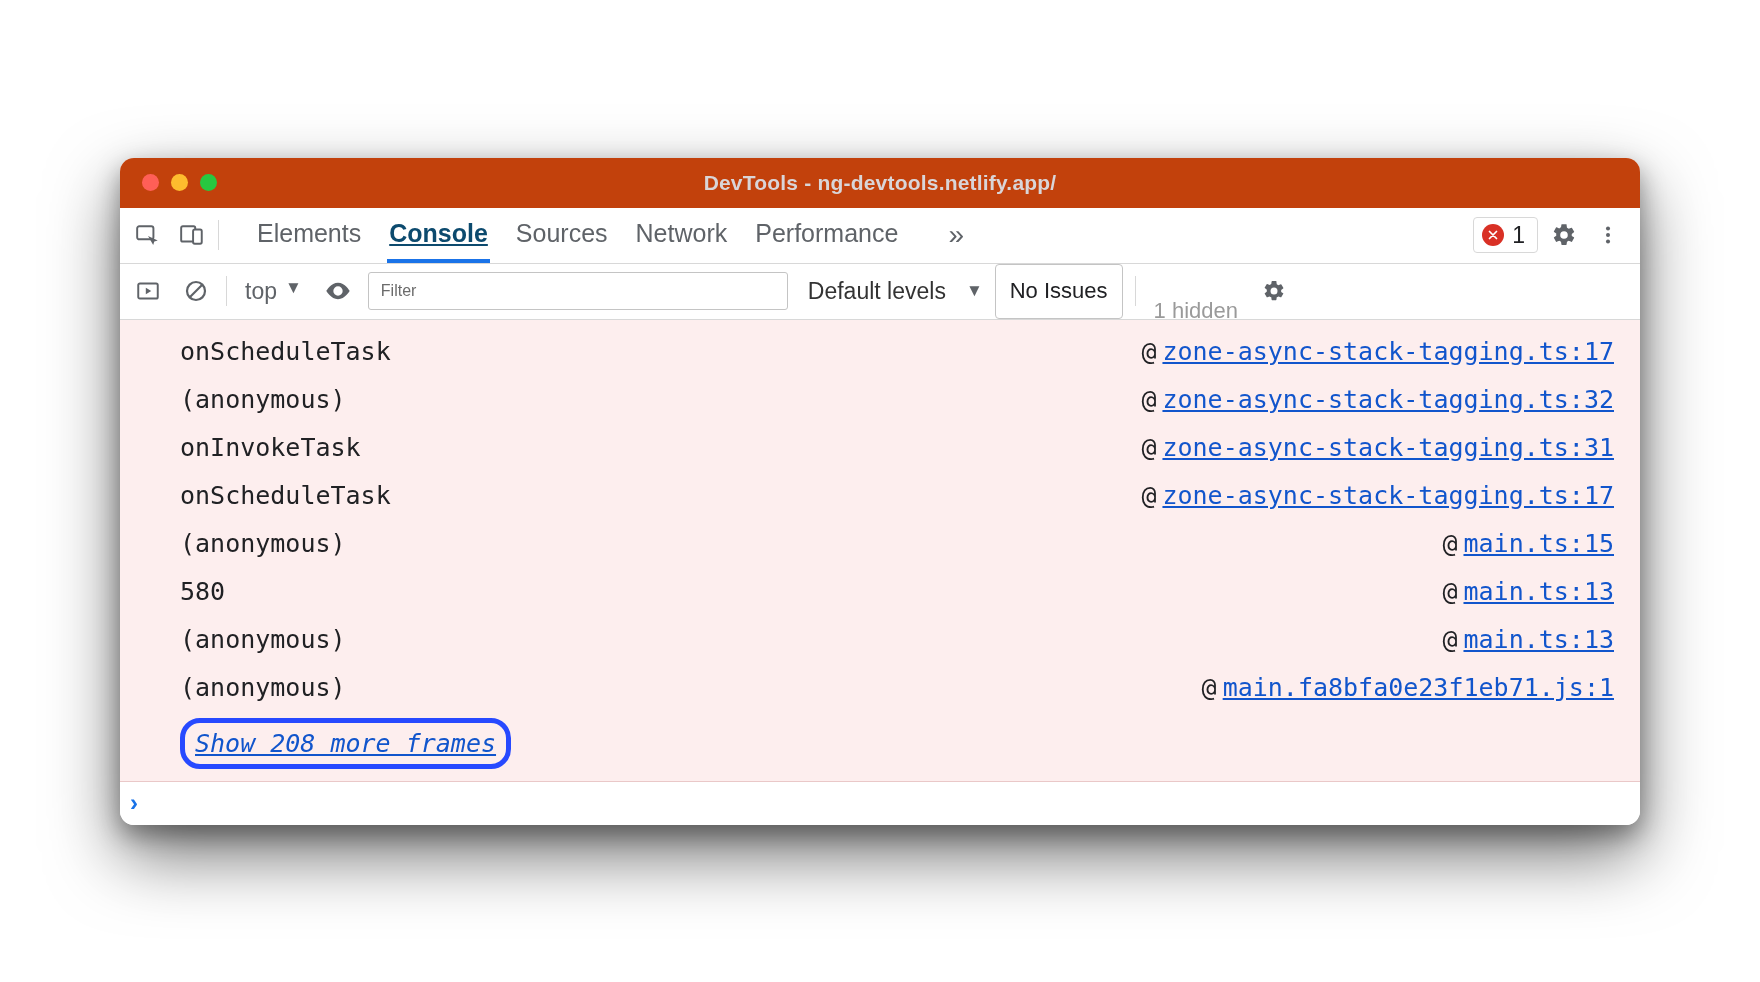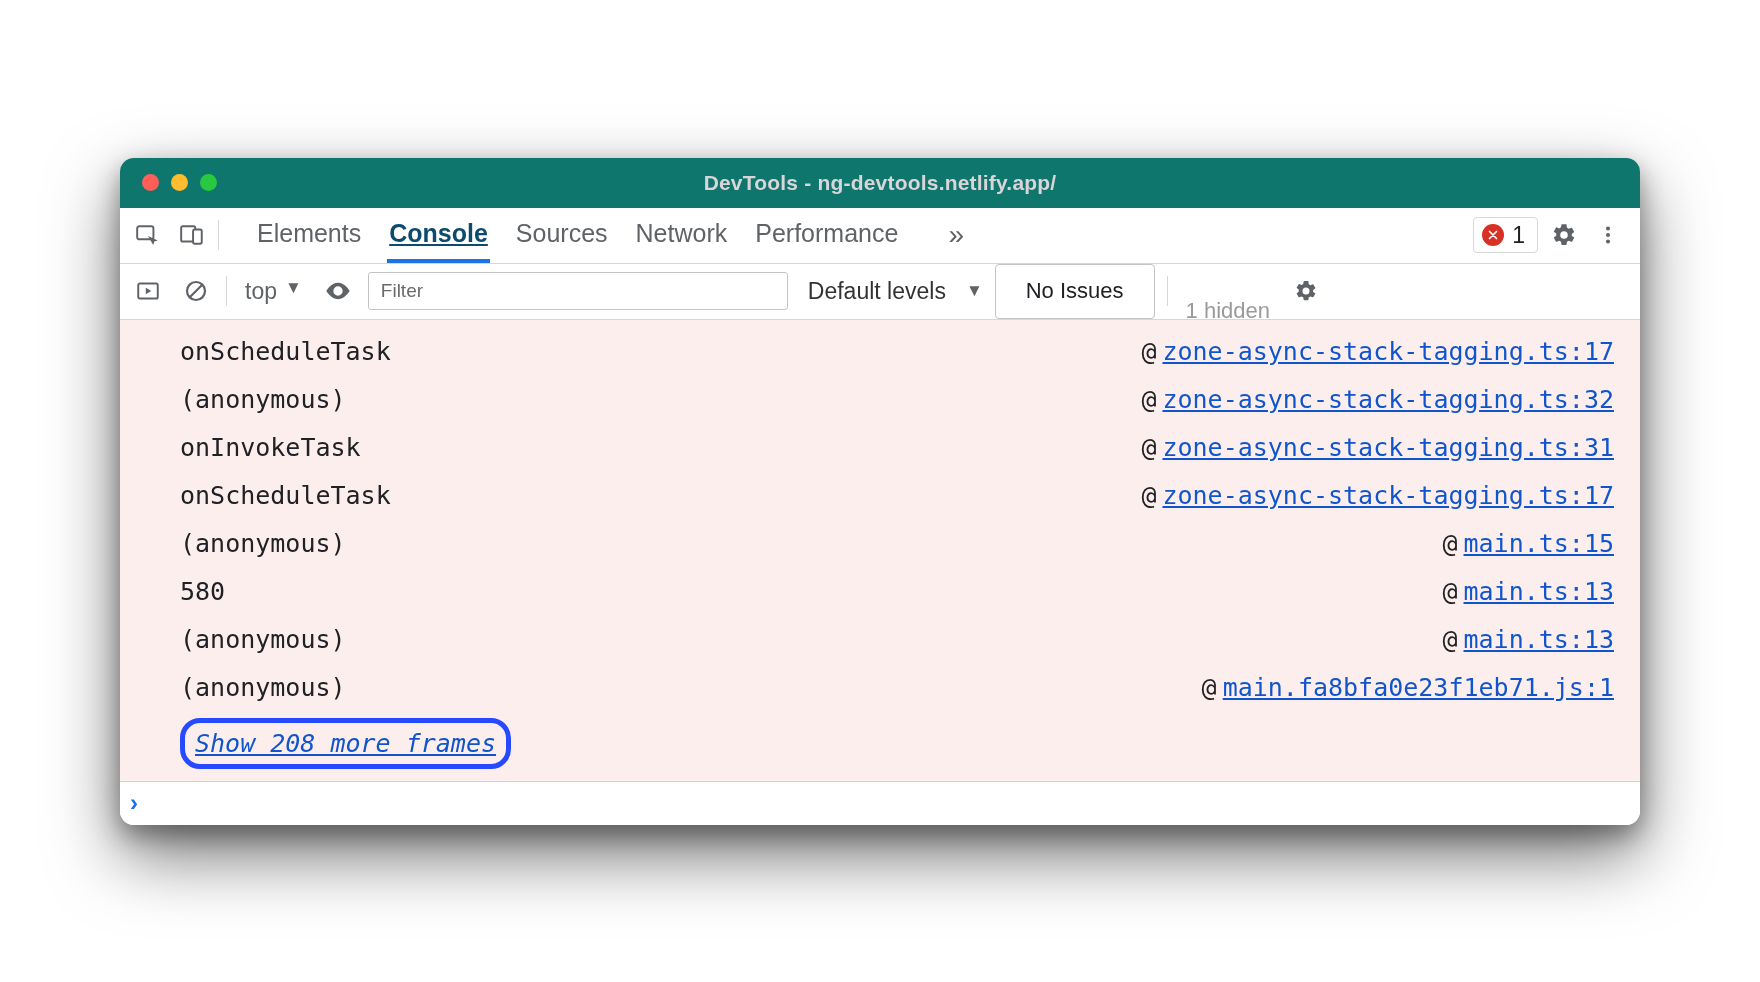--- a/index.html
+++ b/index.html
@@ -15,21 +15,21 @@
     width: 1520px;
     border-radius: 14px;
     overflow: hidden;
     box-shadow: 0 30px 70px rgba(0,0,0,0.55), 0 10px 25px rgba(0,0,0,0.35);
     background: #fff;
     position: relative;
   }
   
   .titlebar {
     height: 50px;
-    background: #0f766e;
+    background: #c2410c;
     display: flex;
     align-items: center;
     position: relative;
   }
   .traffic {
     display: flex;
     gap: 12px;
     padding-left: 22px;
   }
   .tbtn { width: 17px; height: 17px; border-radius: 50%; }
@@ -78,27 +78,27 @@
 
   
   .ctoolbar {
     height: 56px; display: flex; align-items: center; gap: 12px;
     padding: 0 14px 0 10px; border-bottom: 1px solid #d8d8d8;
   }
   .ctx { display: inline-flex; align-items: flex-start; gap: 8px; font-size: 23px; color: #5f6368; padding: 0 6px; }
   .eye { color: #5f6368; }
   .filter {
     height: 38px; width: 420px; border: 1px solid #c4c4c4; border-radius: 3px;
-    font-size: 19px; padding: 0 12px; color: #202124; background: #fff;
+    font-size: 16px; padding: 0 12px; color: #202124; background: #fff;
   }
   .filter::placeholder { color: #6b6b6b; }
   .levels { display: inline-flex; align-items: center; gap: 20px; font-size: 23px; color: #333; margin-left: 8px; }
   .btn {
     height: 55px; border: 1px solid #c4c4c4; border-radius: 4px; background: #fff;
-    font-size: 22px; padding: 0 30px; color: #202124;
+    font-size: 22px; padding: 0 14px; color: #202124;
   }
   .hidden-count { color: #9a9a9a; font-size: 22px; padding: 0 6px; margin-top: 40px; }
 
   
   .stack {
     background: #fdeeee;
     padding: 8px 26px 12px 60px;
     font-family: ui-monospace, SFMono-Regular, Menlo, Consolas, monospace;
   }
   .row {

